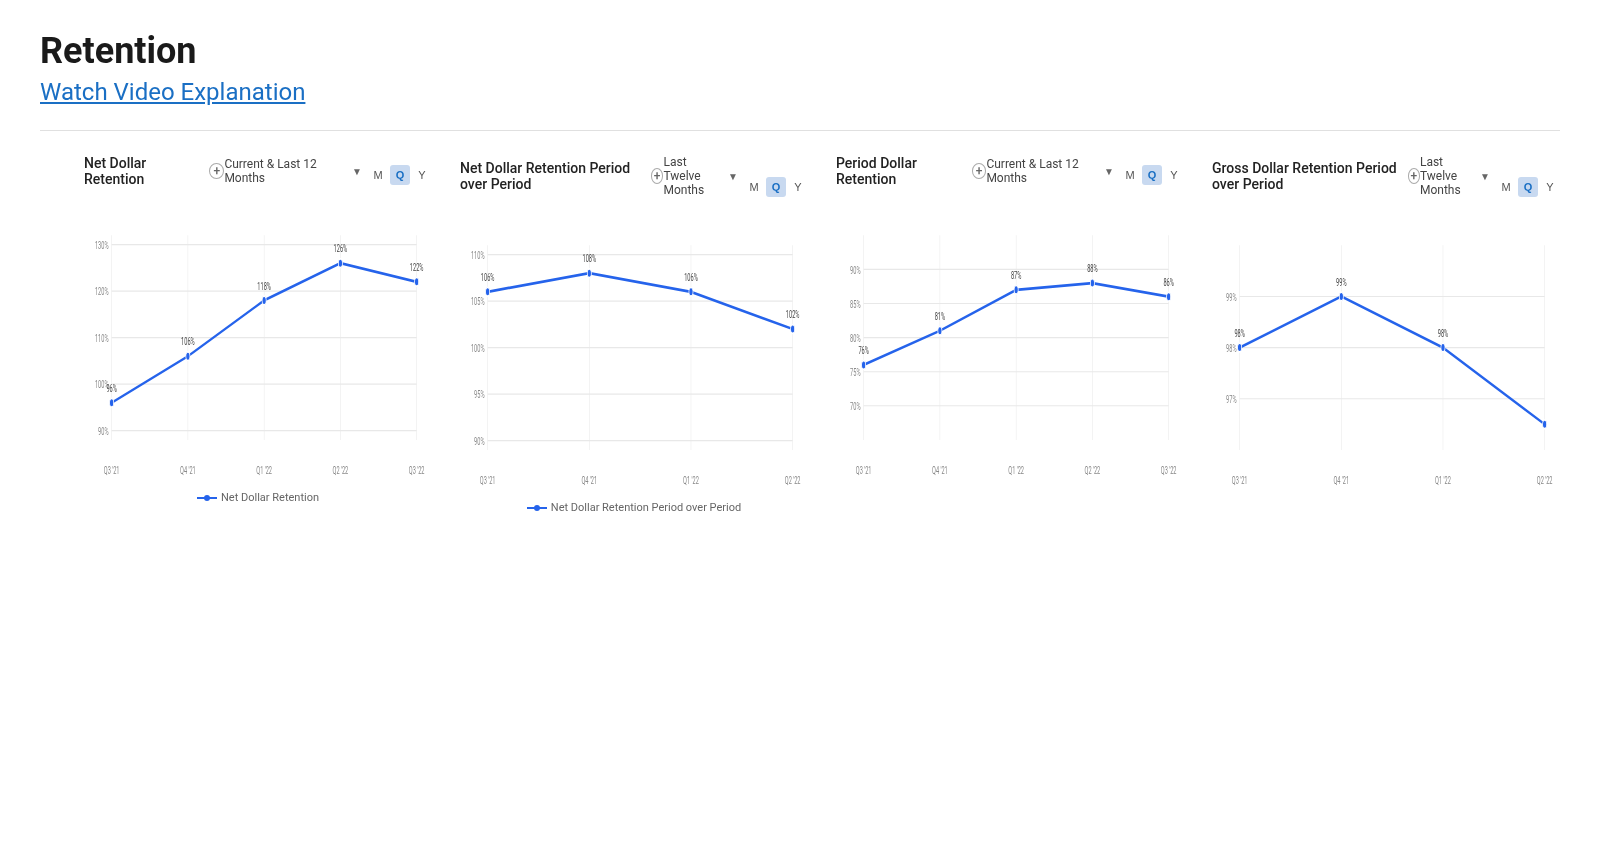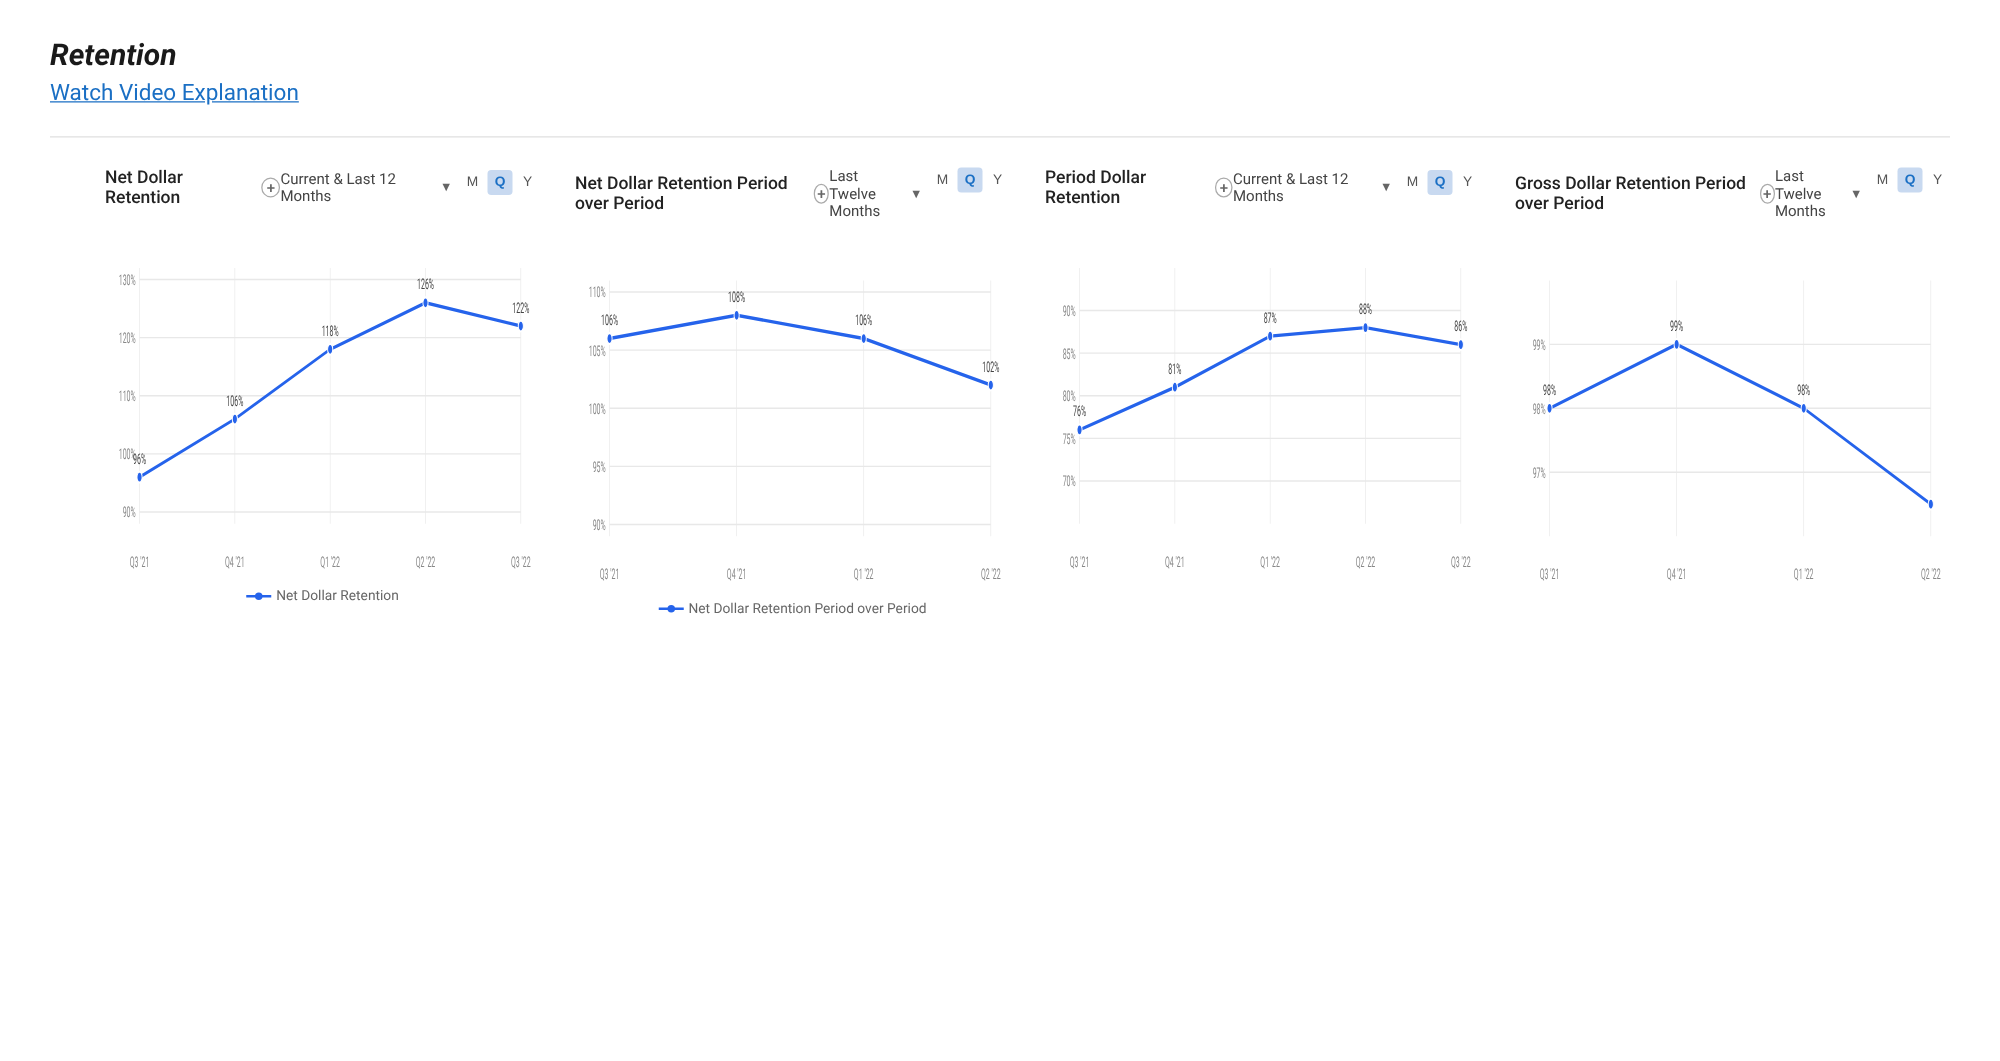--- a/index.html
+++ b/index.html
@@ -3,30 +3,29 @@
   <meta charset="utf-8">
   <style>
     * { box-sizing: border-box; margin: 0; padding: 0; }
     body {
       font-family: -apple-system, BlinkMacSystemFont, 'Segoe UI', Roboto, sans-serif;
       background: #fff;
       color: #333;
       padding: 30px 40px;
     }
     h1 {
-      font-size: 24px;
+      font-size: 36px;
       font-weight: 700;
       color: #1a1a1a;
       margin-bottom: 6px;
-      font-style: italic;
     }
     .video-link {
       color: #1a6fc4;
       text-decoration: underline;
-      font-size: 18px;
+      font-size: 24px;
       cursor: pointer;
     }
     .divider {
       border: none;
       border-top: 1px solid #e0e0e0;
       margin: 24px 0;
     }
     .charts-grid {
       display: grid;
       grid-template-columns: 1fr 1fr 1fr 1fr;
@@ -57,21 +56,21 @@
       width: 16px;
       height: 16px;
       border: 1px solid #aaa;
       border-radius: 50%;
       font-size: 12px;
       color: #666;
       cursor: pointer;
     }
     .chart-controls {
       display: flex;
-      align-items: flex-start;
+      align-items: flex-end;
       gap: 6px;
       font-size: 12px;
       color: #555;
     }
     .period-dropdown {
       display: flex;
       align-items: center;
       gap: 3px;
       cursor: pointer;
       color: #444;

